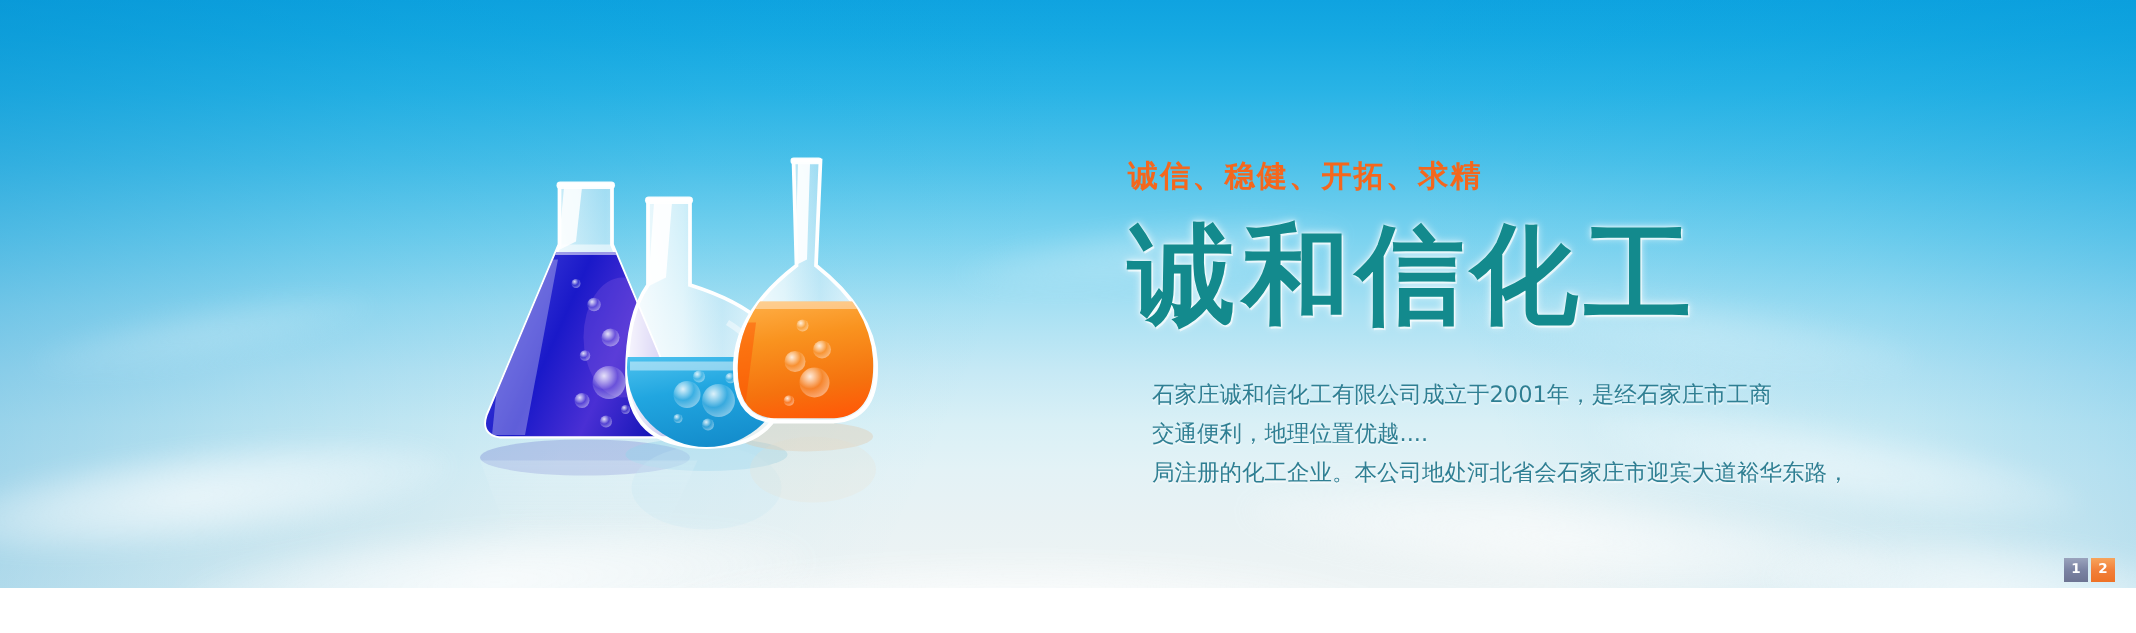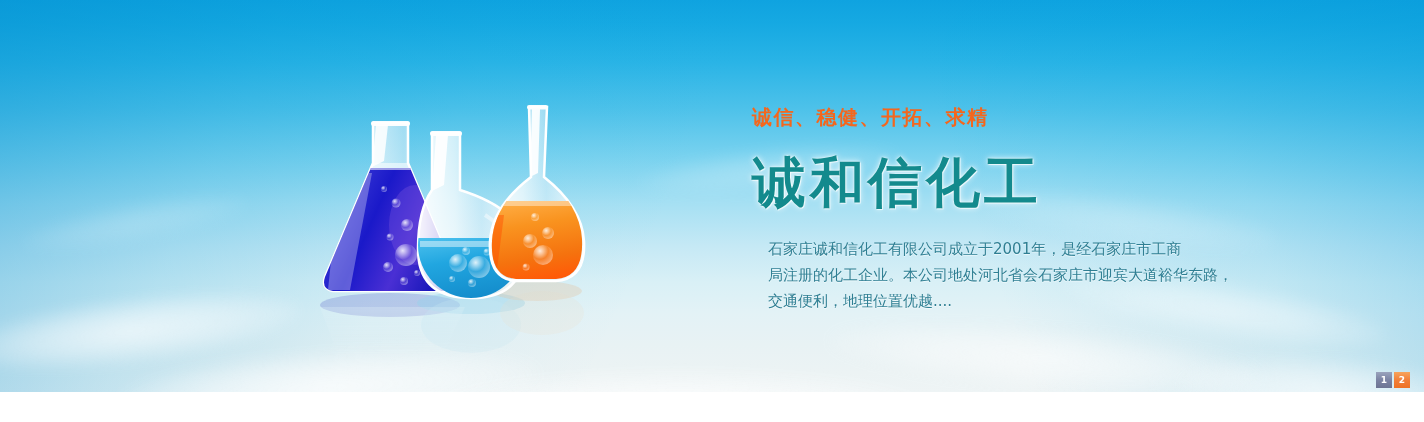--- a/index.html
+++ b/index.html
@@ -101,25 +101,25 @@
     color: #f4671d;
     font-size: 20px;
     font-weight: 700;
     letter-spacing: 1.5px;
     line-height: 26px;
     margin: 0 0 16px 0;
     white-space: nowrap;
   }
   .headline {
     color: #138a8d;
-    font-size: 54px;
+    font-size: 72px;
     font-weight: 700;
     letter-spacing: 4px;
     line-height: 74px;
-    margin: 0 0 16px 0;
+    margin: 0 0 30px 0;
     white-space: nowrap;
     text-shadow:
       0 0 2px rgba(255,255,255,0.95),
       0 0 6px rgba(255,255,255,0.85),
       1px 1px 0 rgba(255,255,255,0.6);
   }
   .desc {
     color: #2f7f93;
     font-size: 15px;
     line-height: 26px;
@@ -296,22 +296,22 @@
         <rect x="247" y="50" width="21" height="4.5" rx="2.2" fill="#ffffff" opacity="0.95"></rect>
       </g>
     </svg>
   </div>
 
   <div class="copy">
     <p class="tagline">诚信、稳健、开拓、求精</p>
     <h1 class="headline">诚和信化工</h1>
     <p class="desc">
       <span class="line">石家庄诚和信化工有限公司成立于2001年，是经石家庄市工商</span>
+      <span class="line">交通便利，地理位置优越....</span>
       <span class="line">局注册的化工企业。本公司地处河北省会石家庄市迎宾大道裕华东路，</span>
-      <span class="line">交通便利，地理位置优越....</span>
     </p>
   </div>
 
   <div class="pager">
     <button class="pager-btn inactive">1</button>
     <button class="pager-btn active">2</button>
   </div>
 
 </div>
 

